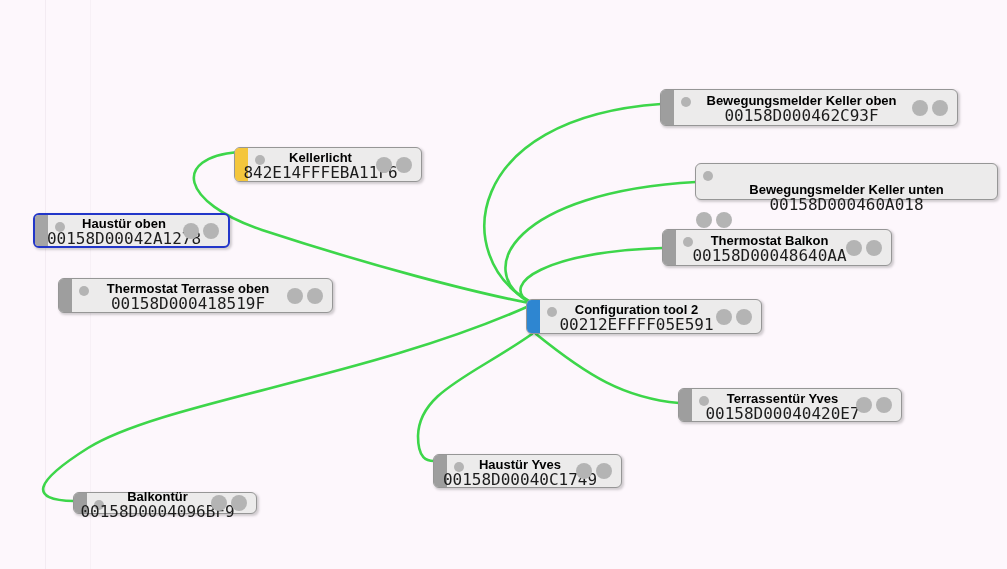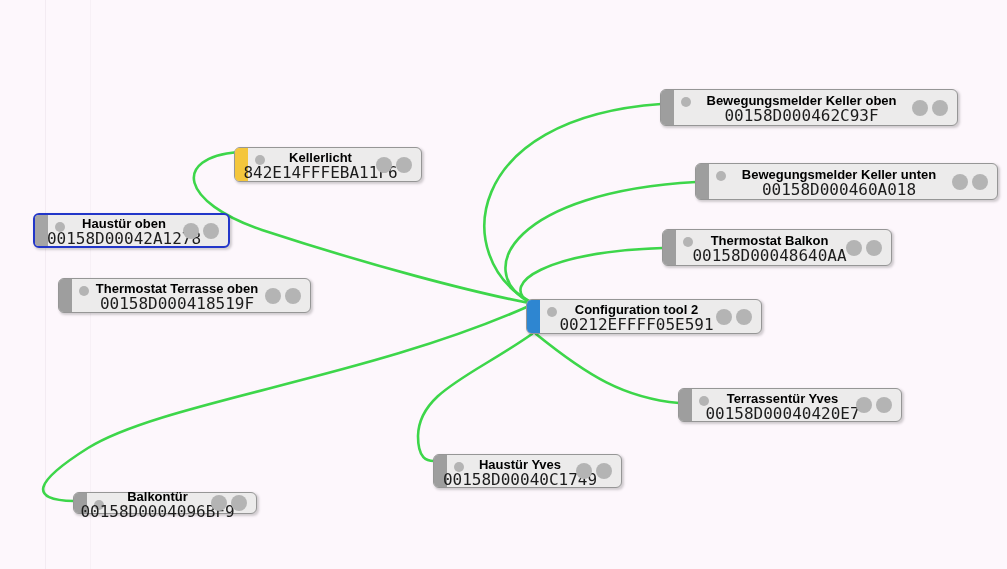--- a/index.html
+++ b/index.html
@@ -110,21 +110,21 @@
         <span class="dot"></span>
         <span class="txt">
           <span class="title">Bewegungsmelder Keller oben</span>
           <span class="addr">00158D000462C93F</span>
         </span>
         <span class="ports">
           <span class="port"></span>
           <span class="port"></span>
         </span>
       </div>
-      <div class="node" style="left: 695px; top: 163px; width: 303px; height: 37px;">
+      <div class="node" style="left: 695px; top: 163px; width: 303px; height: 37px; flex-direction: column;">
         <span class="bar" style="background: rgb(158, 158, 158);"></span>
         <span class="dot"></span>
         <span class="txt">
           <span class="title">Bewegungsmelder Keller unten</span>
           <span class="addr">00158D000460A018</span>
         </span>
         <span class="ports">
           <span class="port"></span>
           <span class="port"></span>
         </span>
@@ -158,21 +158,21 @@
         <span class="dot"></span>
         <span class="txt">
           <span class="title">Haustür oben</span>
           <span class="addr">00158D00042A1278</span>
         </span>
         <span class="ports">
           <span class="port"></span>
           <span class="port"></span>
         </span>
       </div>
-      <div class="node" style="left: 58px; top: 278px; width: 253px; height: 35px;">
+      <div class="node" style="left: 58px; top: 278px; width: 275px; height: 35px;">
         <span class="bar" style="background: rgb(158, 158, 158);"></span>
         <span class="dot"></span>
         <span class="txt">
           <span class="title">Thermostat Terrasse oben</span>
           <span class="addr">00158D000418519F</span>
         </span>
         <span class="ports">
           <span class="port"></span>
           <span class="port"></span>
         </span>

